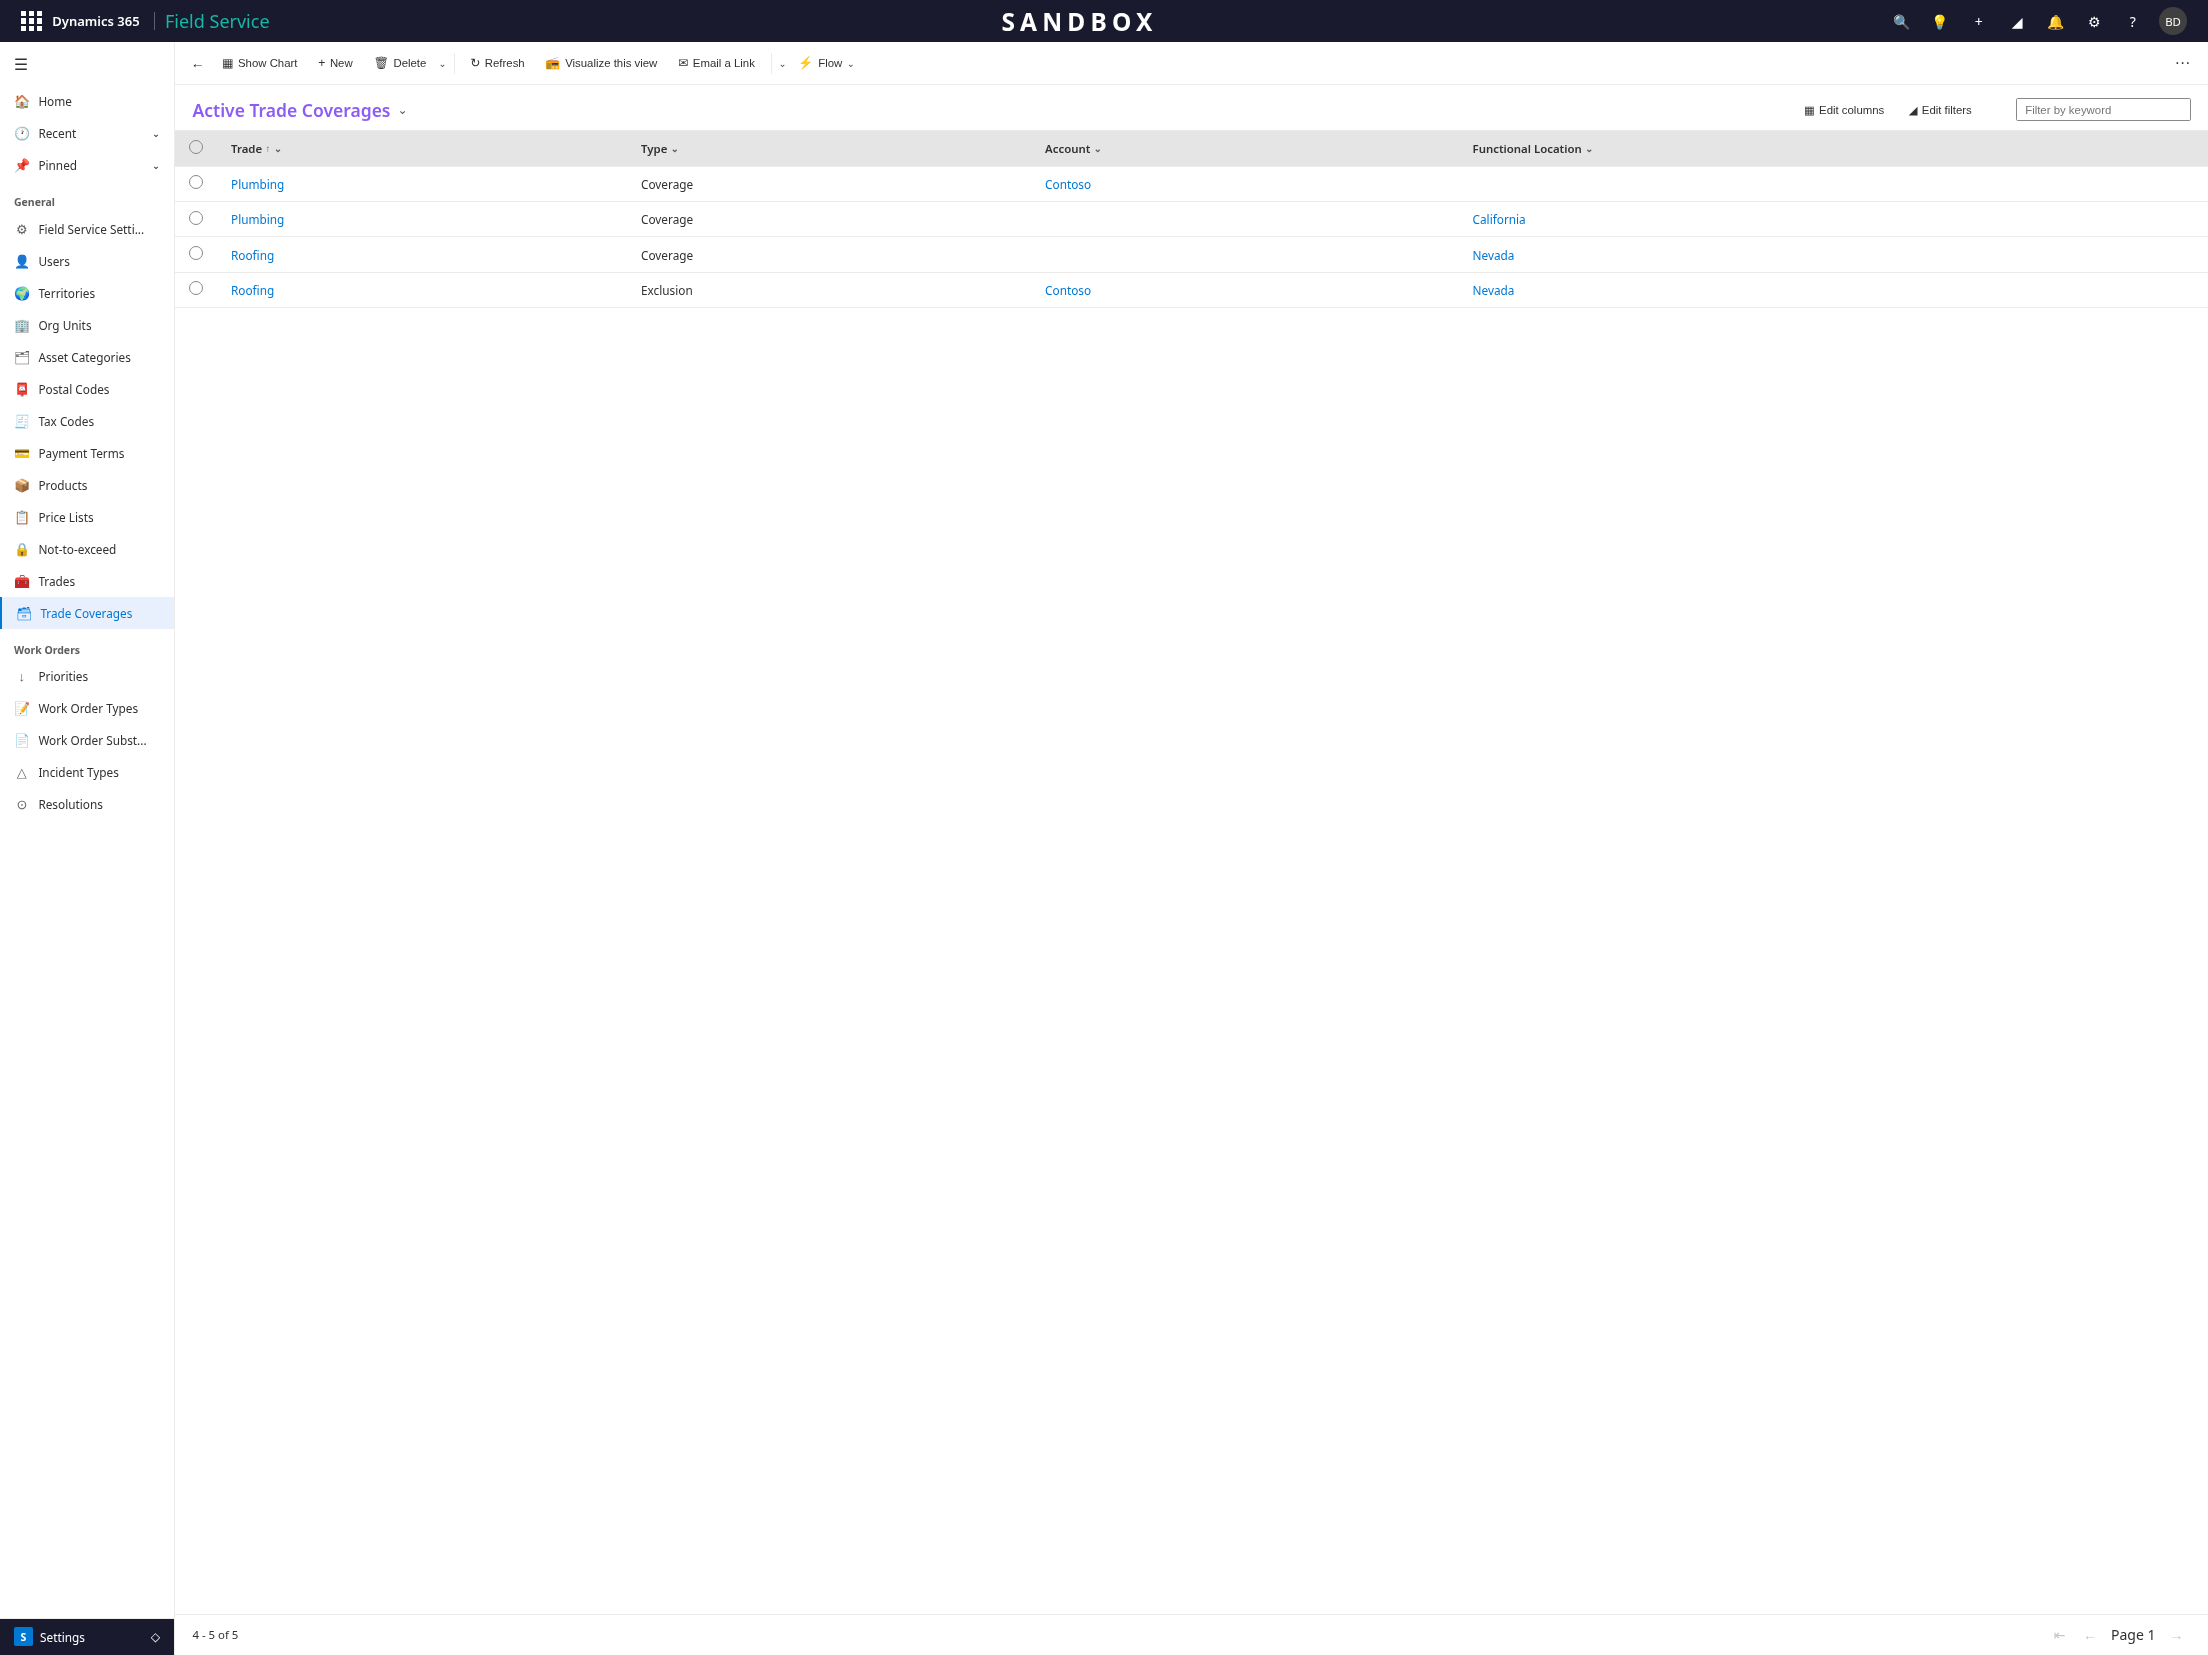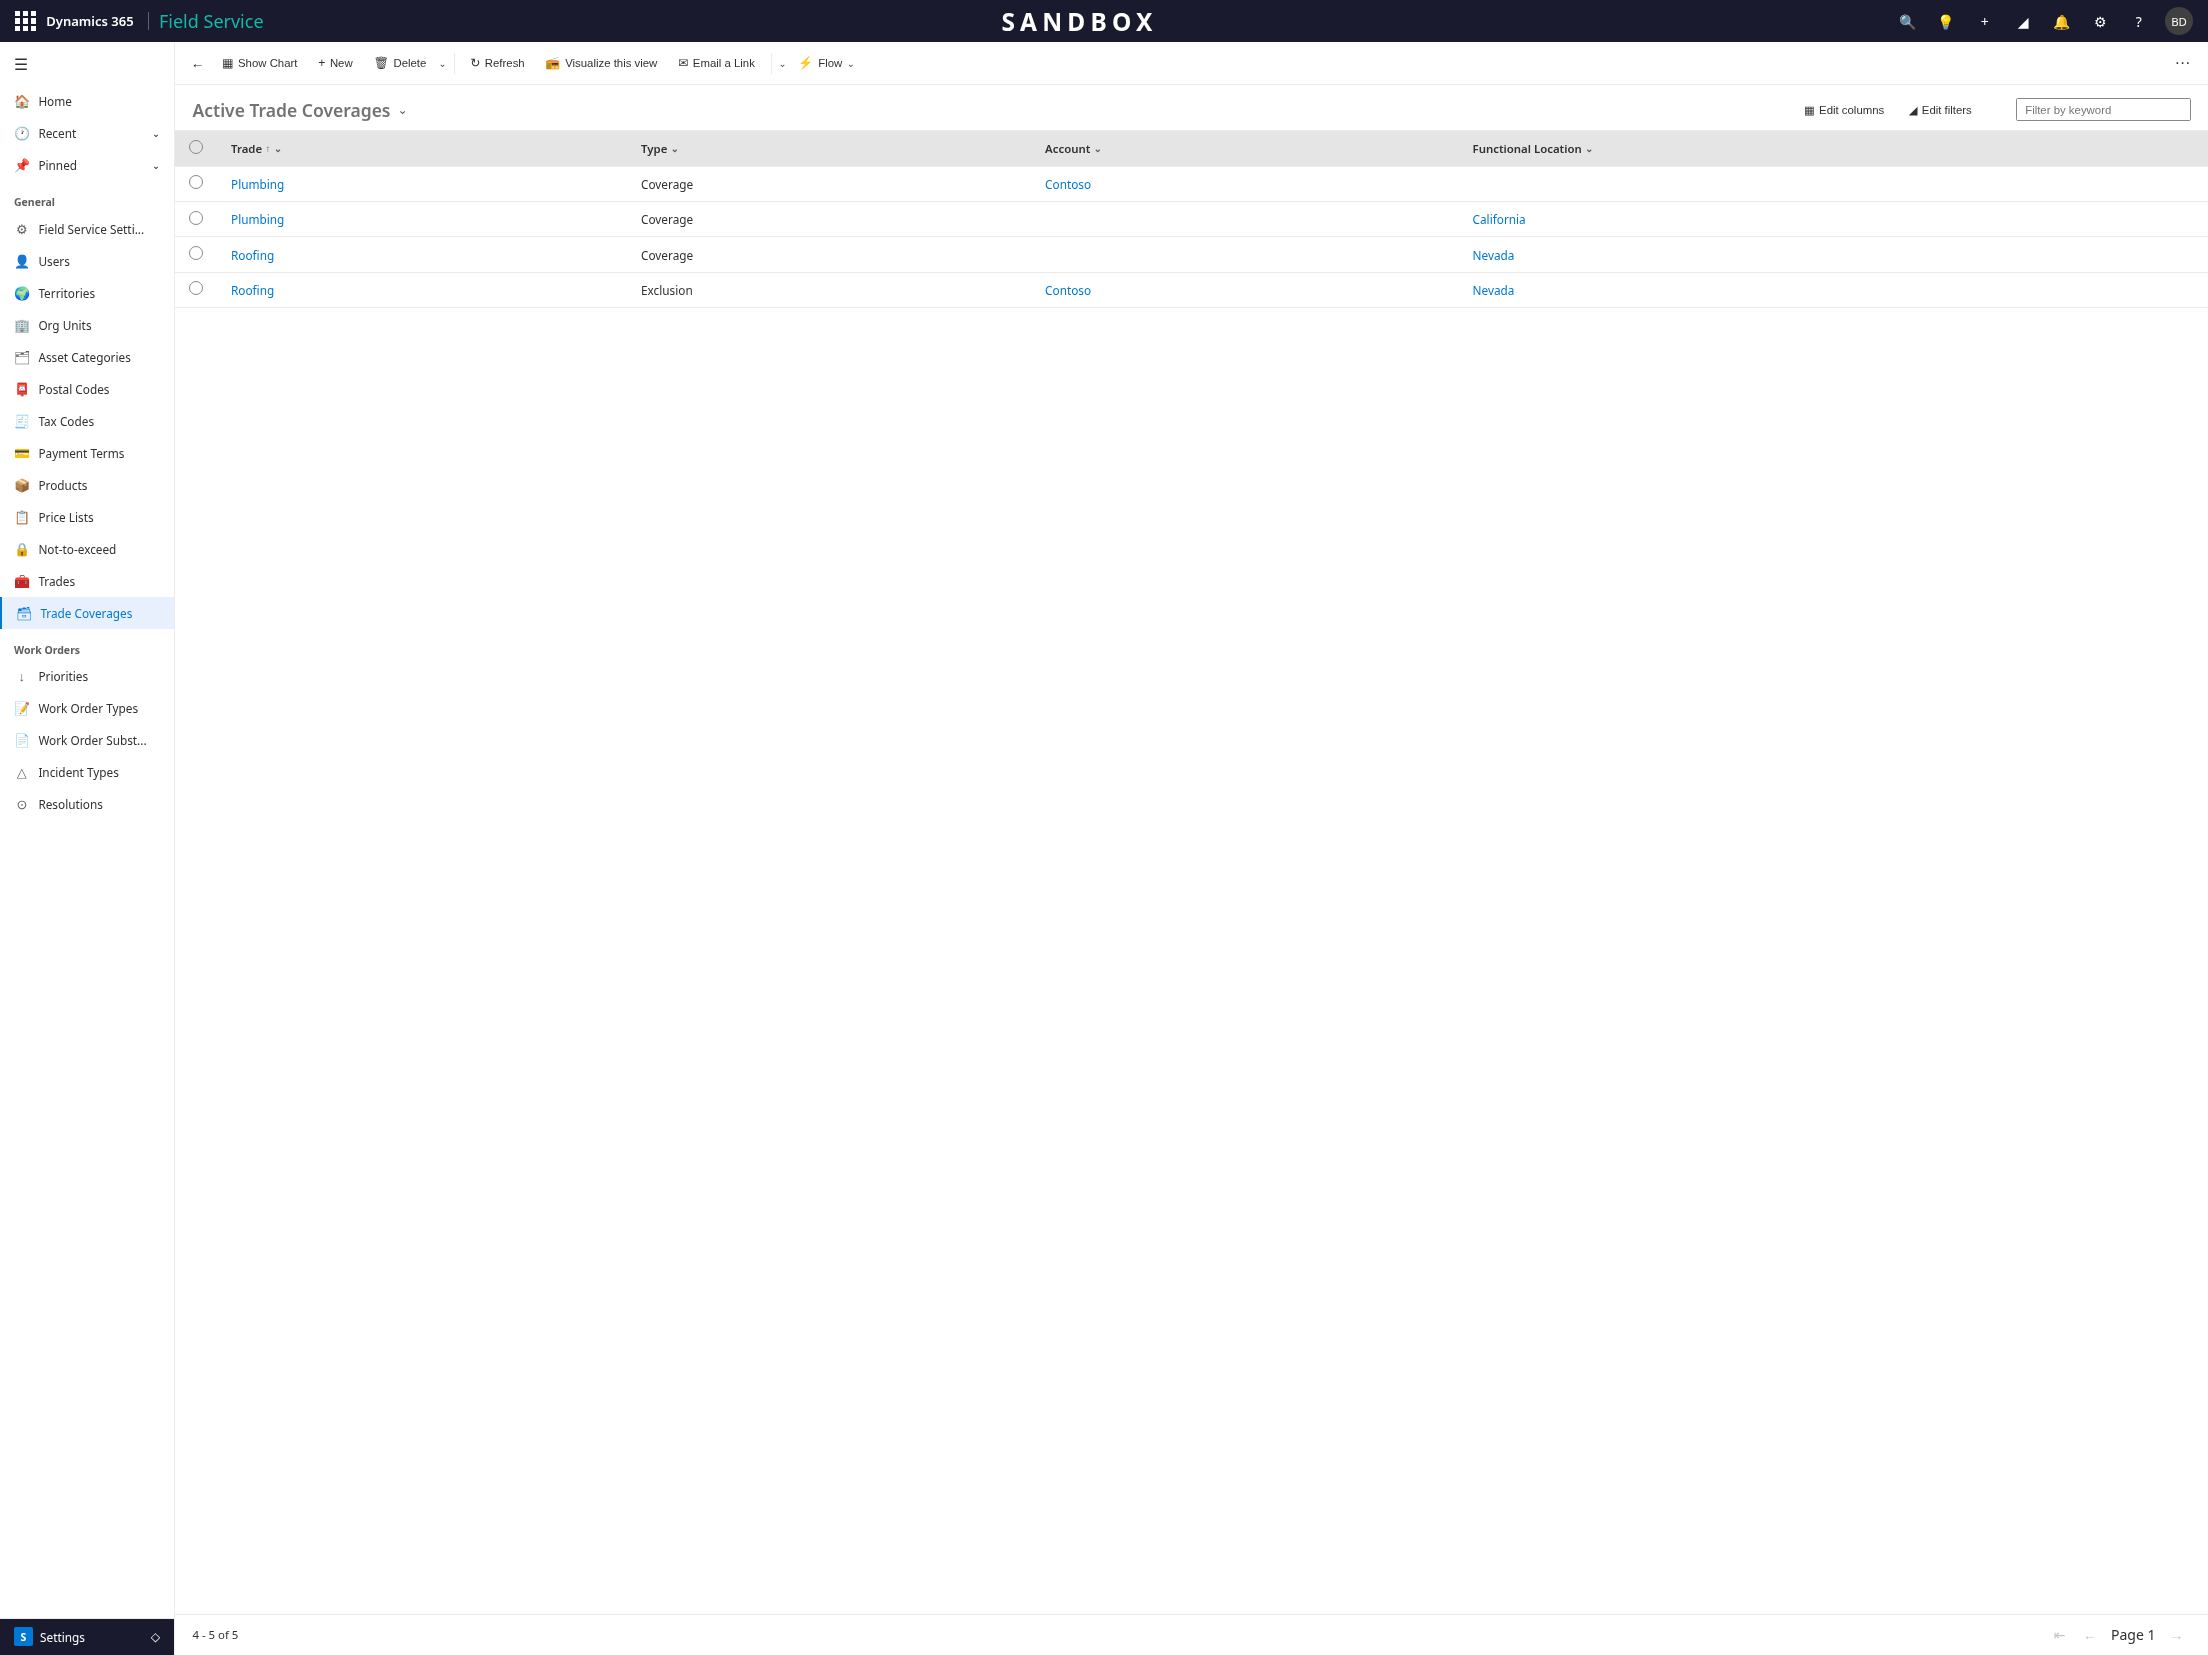--- a/index.html
+++ b/index.html
@@ -5,21 +5,21 @@
     * { box-sizing: border-box; margin: 0; padding: 0; }
     body { font-family: 'Segoe UI', system-ui, sans-serif; font-size: 12.2px; background: #f3f2f1; color: #323130; display: flex; flex-direction: column; height: 100vh; overflow: hidden; }
 
     
     .top-nav {
       background: #1a1a2e;
       color: white;
       height: 42px;
       display: flex;
       align-items: center;
-      padding: 0 15px;
+      padding: 0 21px;
       gap: 10.5px;
       flex-shrink: 0;
     }
     .top-nav-waffle {
       display: grid;
       grid-template-columns: repeat(3,5.2px);
       grid-template-rows: repeat(3,5.2px);
       gap: 2.6px;
       cursor: pointer;
     }
@@ -219,21 +219,21 @@
       border-bottom: 0.9px solid #edebe9;
     }
     .view-title {
       display: flex;
       align-items: center;
       gap: 7px;
     }
     .view-title h1 {
       font-size: 17.5px;
       font-weight: 600;
-      color: #737373;
+      color: #8b5cf6;
     }
     .view-title-chevron {
       font-size: 12.2px;
       color: #605e5c;
       cursor: pointer;
     }
     .view-actions {
       display: flex;
       align-items: center;
       gap: 7px;

